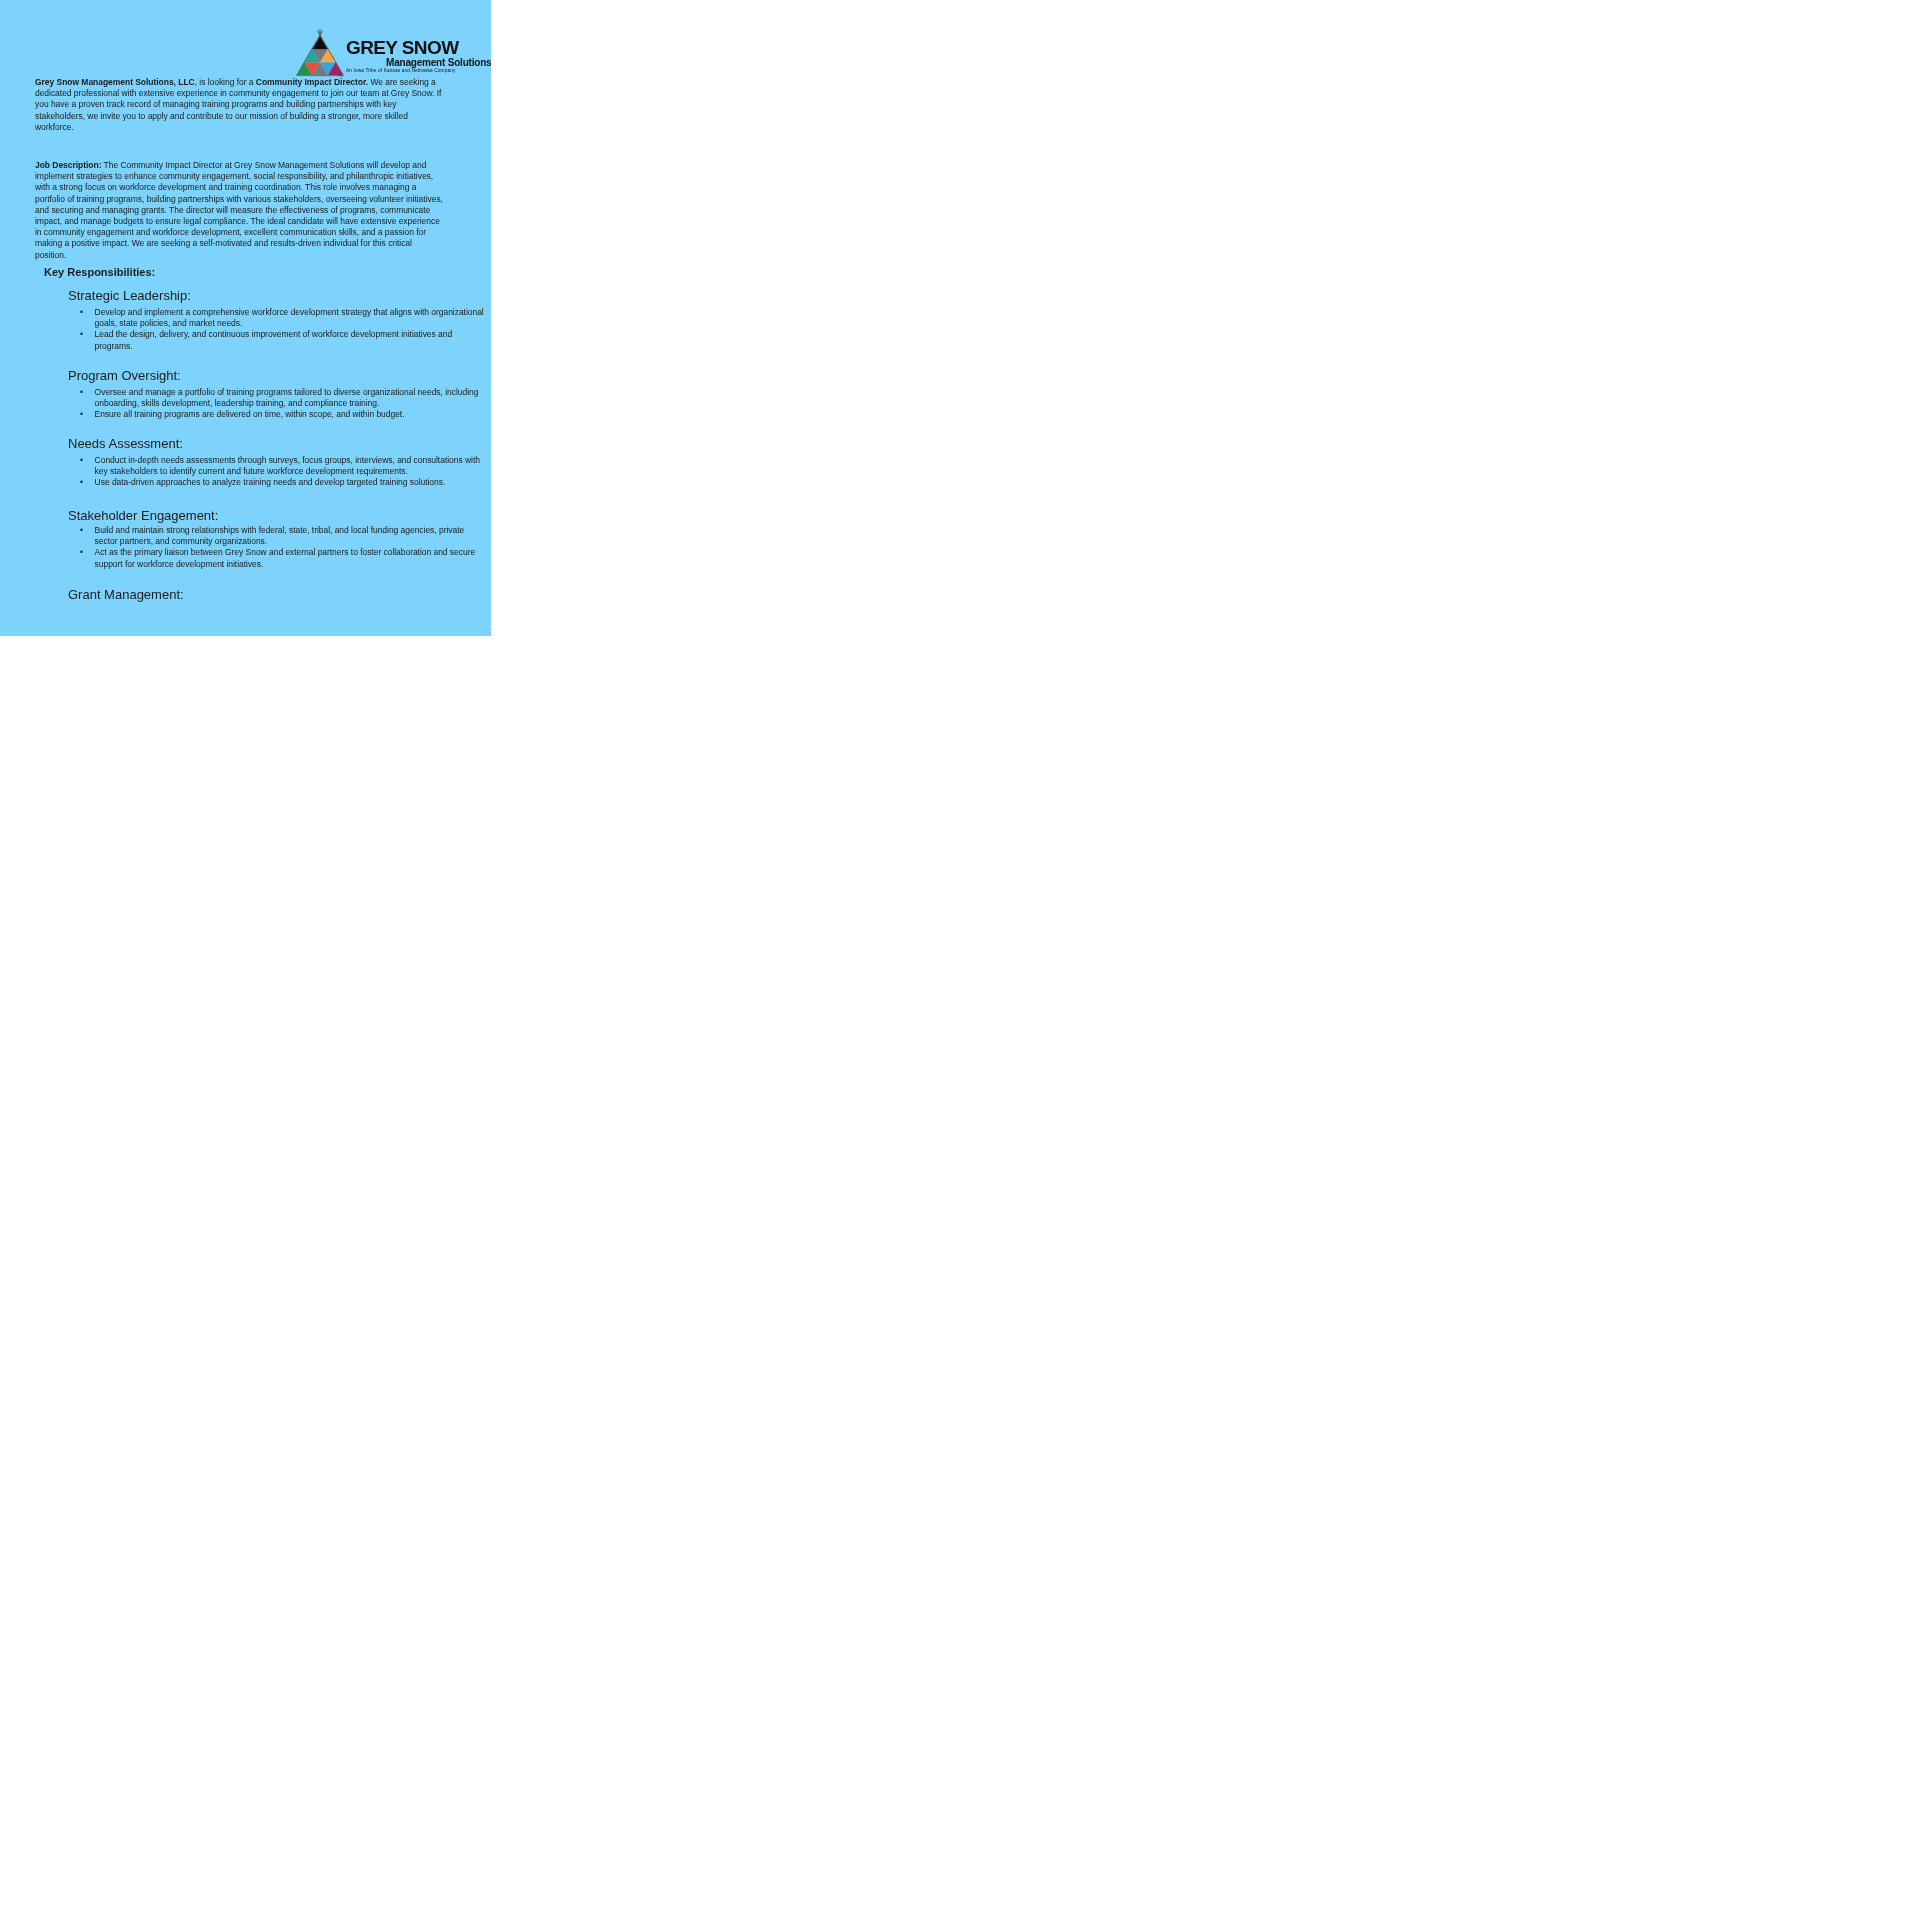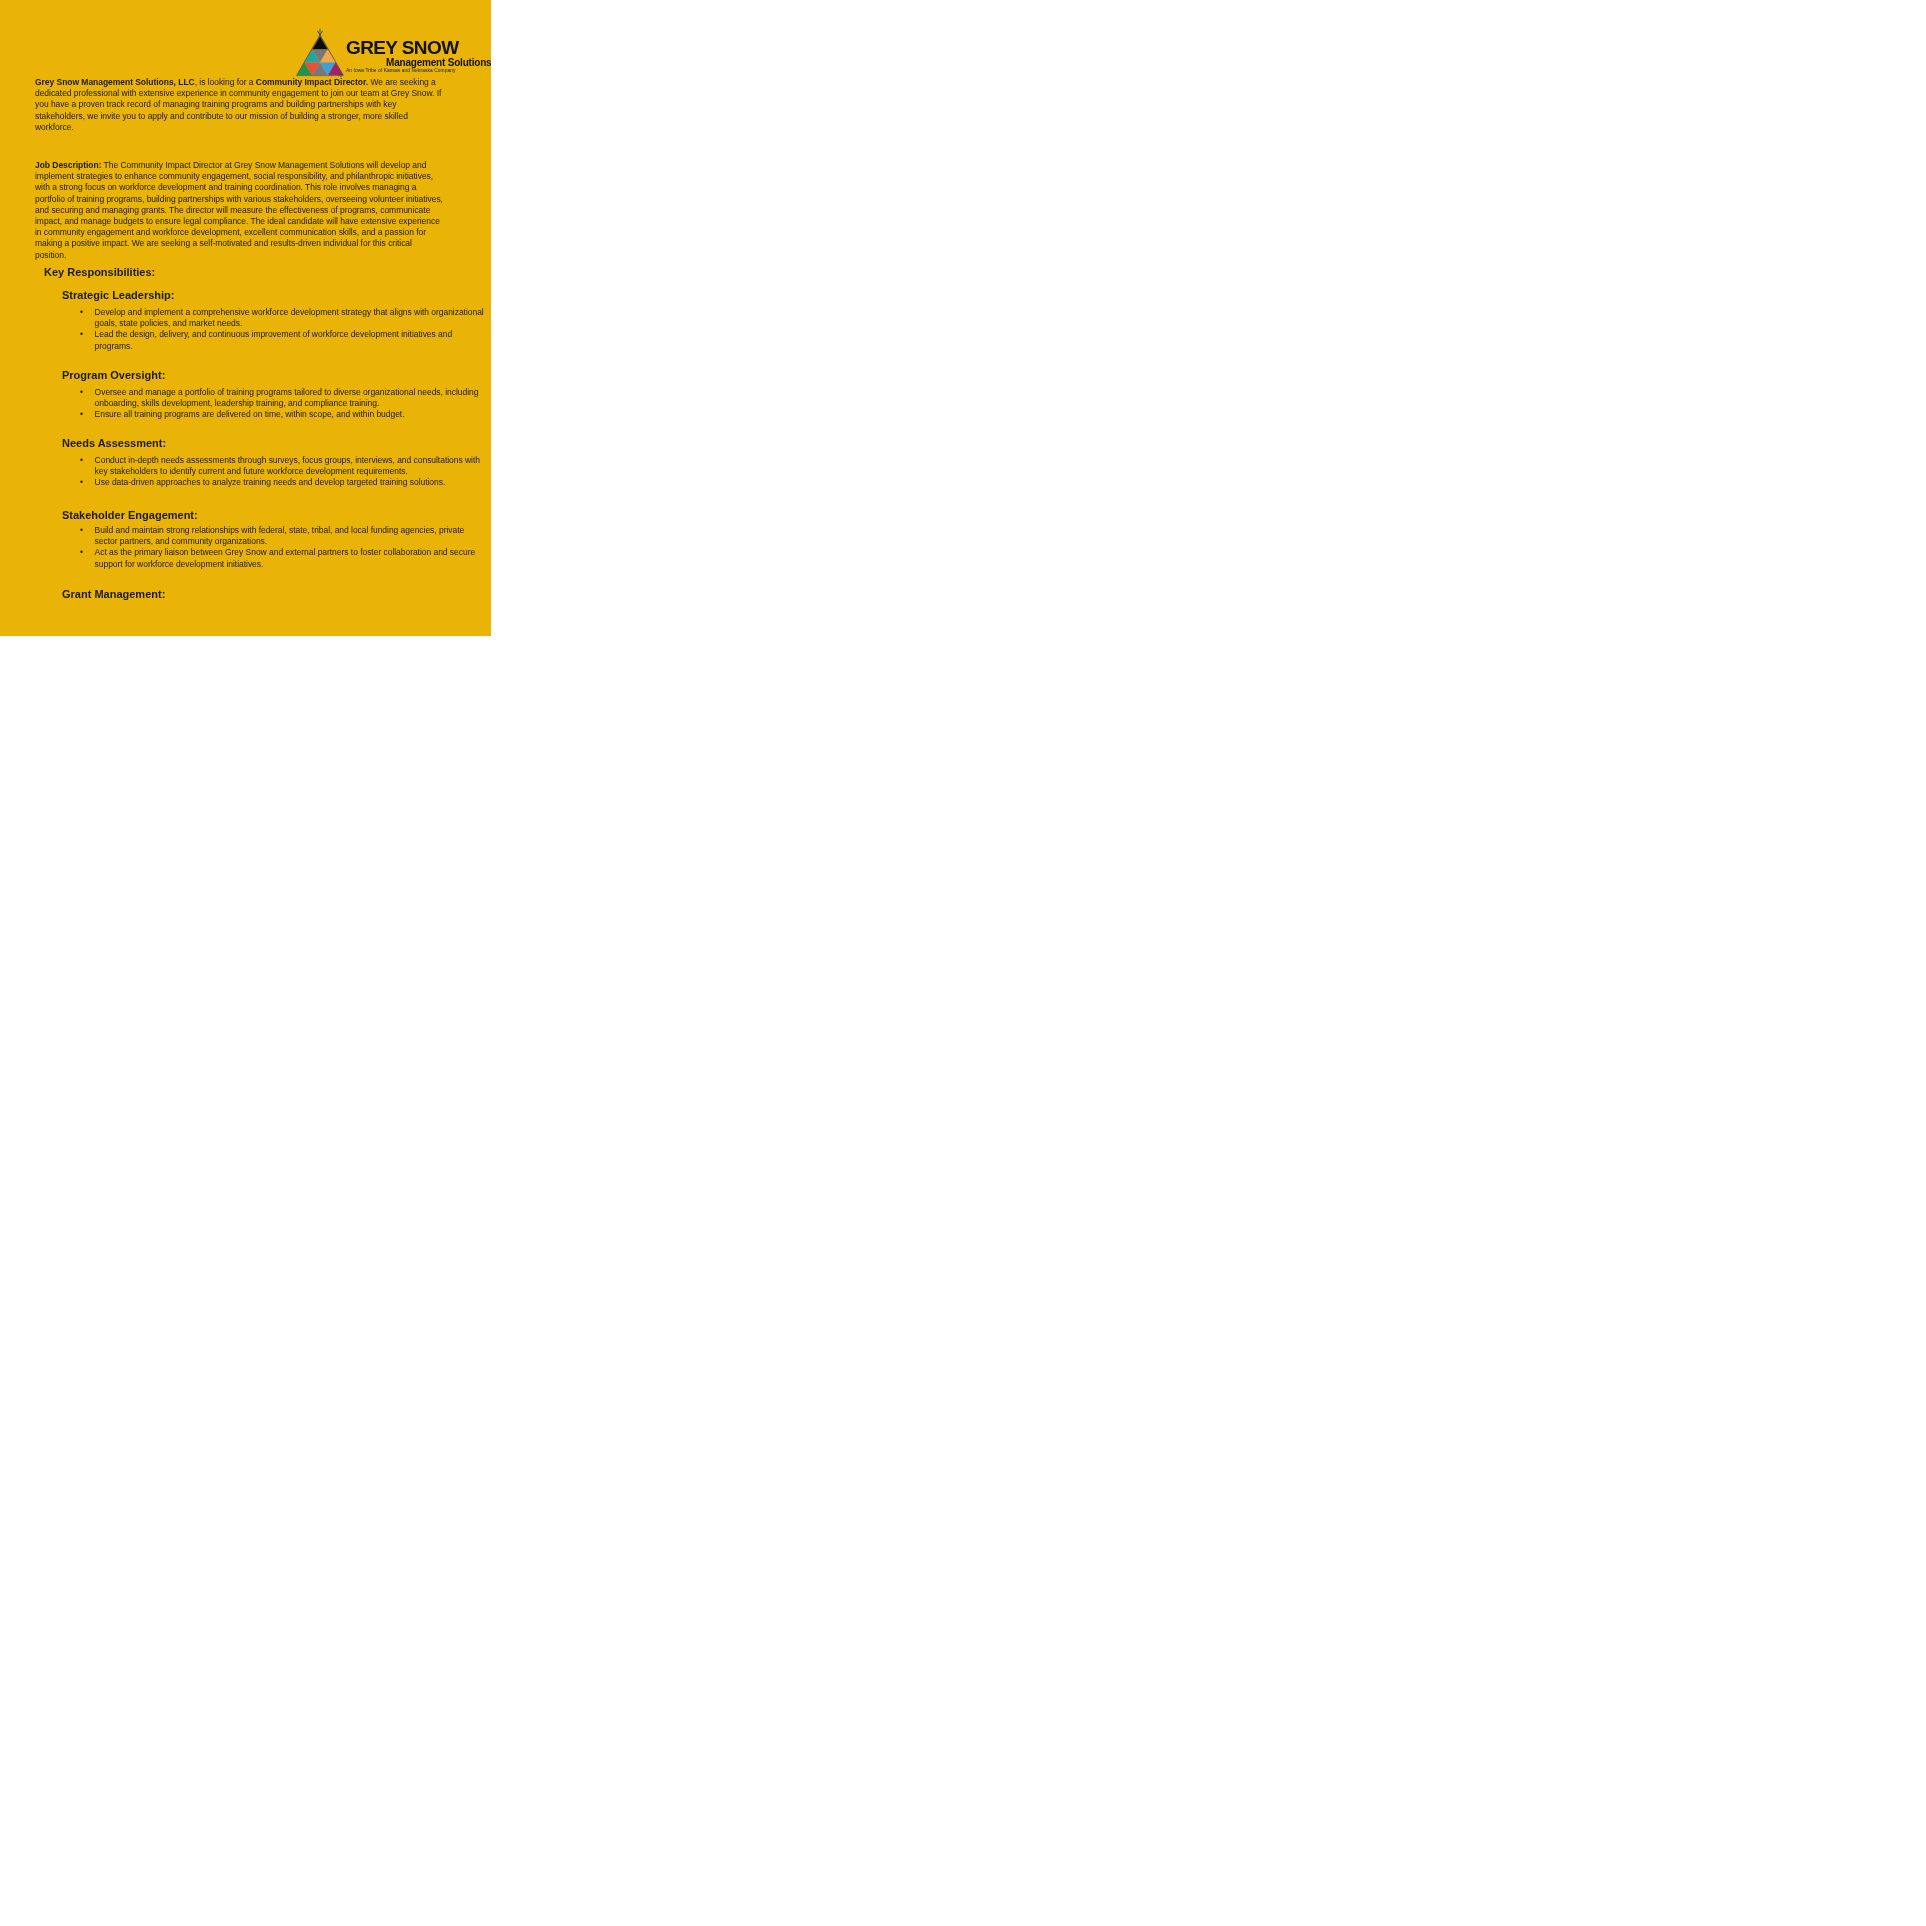--- a/index.html
+++ b/index.html
@@ -1,20 +1,20 @@
 <!DOCTYPE html>
 <html style="font-size:6.2px"><head>
 <meta charset="utf-8">
 <style>
   html, body { margin: 0; padding: 0; background: #ffffff; }
   .page {
     position: relative;
     width: 491px;
     height: 636px;
-    background: #eab308;
+    background: #7dd3fc;
     overflow: hidden;
     font-family: "Liberation Sans", "DejaVu Sans", sans-serif;
     color: #1c1c1c;
   }
   
   .logo-wrap { position: absolute; left: 295px; top: 24px; width: 166px; height: 58px; }
   .teepee-svg { position: absolute; left: 0; top: 0; }
   .tm-mark {
     position: absolute; left: 43px; top: 52px;
     font-size: 2.7px; line-height: 2.7px; letter-spacing: 0.2px; color: #3a3a3a;
@@ -36,22 +36,22 @@
   .para {
     position: absolute; left: 35px; width: 410px;
     font-size: 8.5px; line-height: 11.2px; letter-spacing: -0.04px;
   }
   .b { font-weight: bold; }
   .doc-heading {
     position: absolute; left: 44px;
     font-size: 11px; line-height: 11.2px; font-weight: bold;
   }
   .sec-heading {
-    position: absolute; left: 62px;
-    font-size: 11px; line-height: 11.2px; font-weight: bold;
+    position: absolute; left: 68px;
+    font-size: 13px; line-height: 11.2px; font-weight: normal;
   }
   .blist {
     position: absolute; left: 80px; width: 408px;
     margin: 0; padding: 0; list-style: none;
     font-size: 8.5px; line-height: 11.2px; letter-spacing: -0.04px;
   }
   .blist li { display: flex; align-items: flex-start; }
   .bmark { flex: 0 0 14.6px; width: 14.6px; }
   .btext { flex: 1 1 auto; }
 </style>

